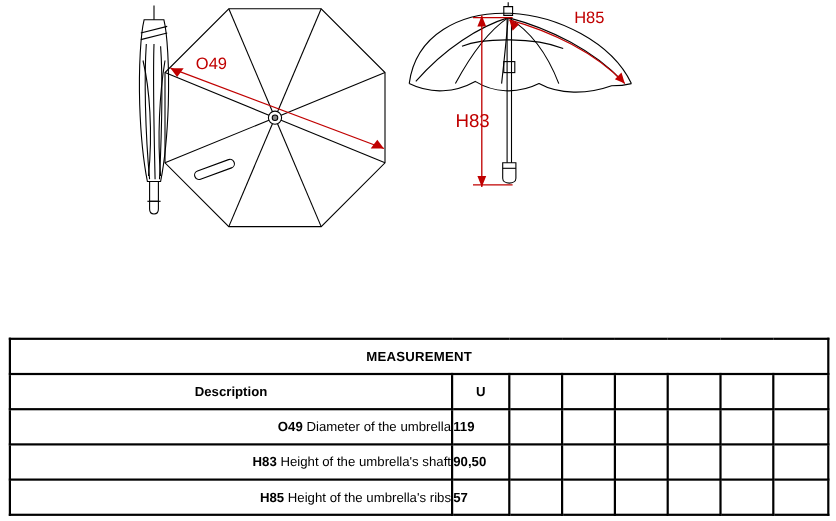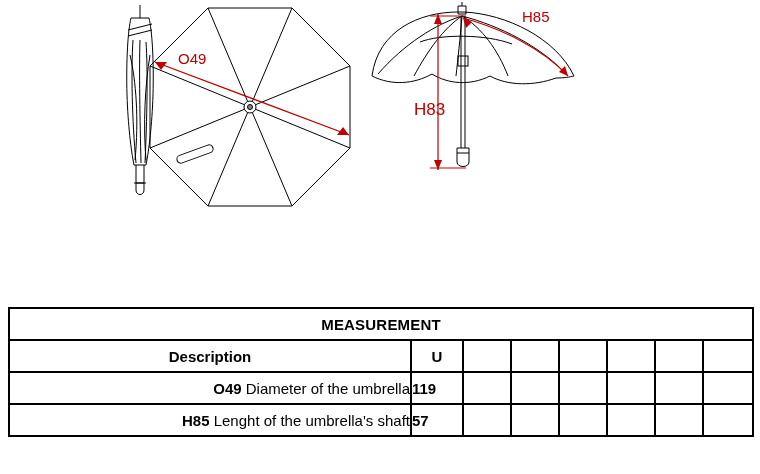--- a/index.html
+++ b/index.html
@@ -47,21 +47,21 @@
   table.measure {
     border-collapse: collapse;
     width: 744px;
     table-layout: fixed;
   }
   table.measure td, table.measure th {
     border: 2px solid #000000;
     padding: 0;
     height: 30px;
     font-family: "Liberation Sans", sans-serif;
-    font-size: 15px;
+    font-size: 12px;
     vertical-align: middle;
   }
   .title-cell {
     text-align: center;
     font-weight: bold;
     font-size: 19px;
     letter-spacing: 0.2px;
     height: 28px;
   }
   .desc-head {
@@ -220,23 +220,33 @@
         <td class="desc-cell"><span class="code">O49</span> <span>Diameter of the umbrella</span></td>
         <td class="val-cell">119</td>
         <td class="blank-cell"></td>
         <td class="blank-cell"></td>
         <td class="blank-cell"></td>
         <td class="blank-cell"></td>
         <td class="blank-cell"></td>
         <td class="blank-cell"></td>
       </tr>
 
-
-      <tr>
-        <td class="desc-cell"><span class="code">H85</span> <span>Lenght of the umbrella's shaft</span></td>
+      <tr>
+        <td class="desc-cell"><span class="code">H83</span> <span>Height of the umbrella's shaft</span></td>
+        <td class="val-cell">90,50</td>
+        <td class="blank-cell"></td>
+        <td class="blank-cell"></td>
+        <td class="blank-cell"></td>
+        <td class="blank-cell"></td>
+        <td class="blank-cell"></td>
+        <td class="blank-cell"></td>
+      </tr>
+
+      <tr>
+        <td class="desc-cell"><span class="code">H85</span> <span>Height of the umbrella's ribs</span></td>
         <td class="val-cell">57</td>
         <td class="blank-cell"></td>
         <td class="blank-cell"></td>
         <td class="blank-cell"></td>
         <td class="blank-cell"></td>
         <td class="blank-cell"></td>
         <td class="blank-cell"></td>
       </tr>
     </tbody>
   </table>

